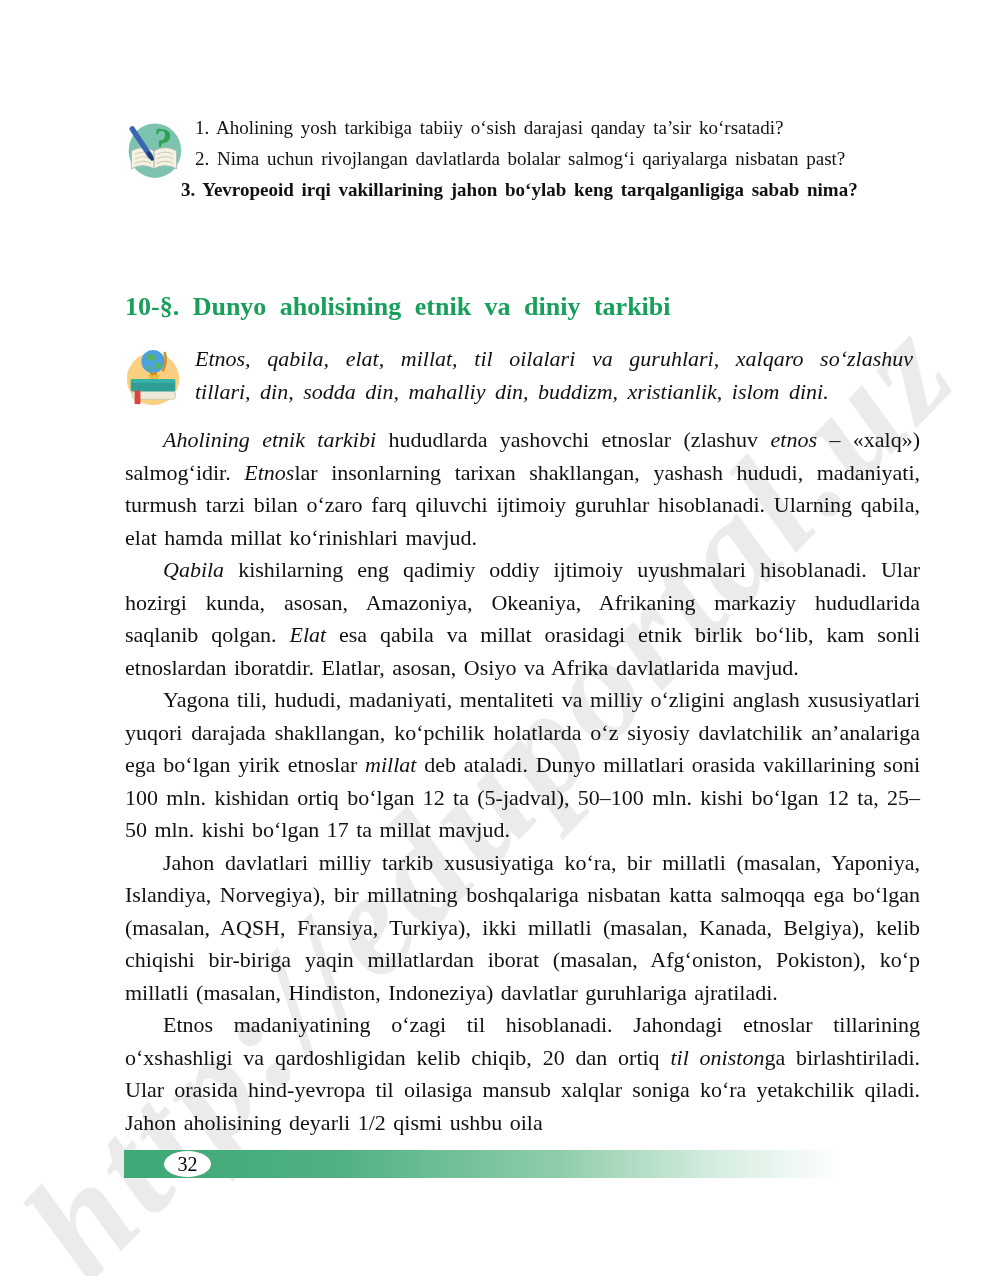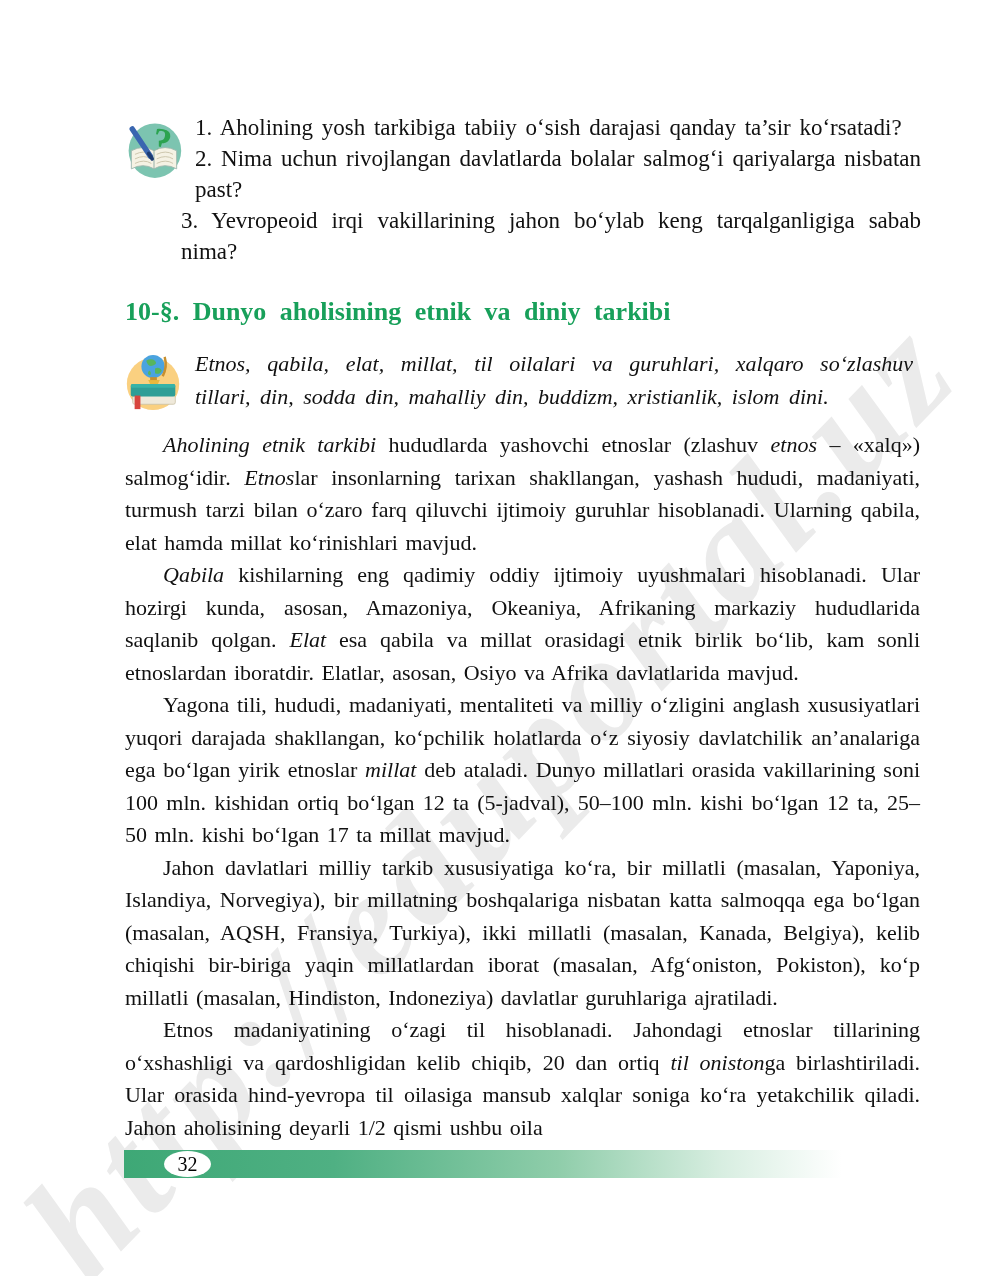--- a/index.html
+++ b/index.html
@@ -31,26 +31,26 @@
   .questions-block{
     position:relative;
     margin:112px 72px 0 127px;
     min-height:150px;
   }
   .q-icon{
     position:absolute;left:-2px;top:2px;width:58px;height:68px;
   }
   ol.q-list{
     list-style:none;margin:0;padding:0;
-    font-size:23px;line-height:31px;
+    font-size:19px;line-height:31px;
     text-align:justify;
     word-spacing:3px;
   }
   ol.q-list li.q12{margin-left:68px;}
-  ol.q-list li.q34{margin-left:54px;}
+  ol.q-list li.q34{margin-left:54px;font-weight:bold;}
 
   
   .section-heading{
     margin:30px 73px 0 125px;
     text-align:left;
     font-size:26px;
     font-weight:bold;
     word-spacing:7px;
   }
 

